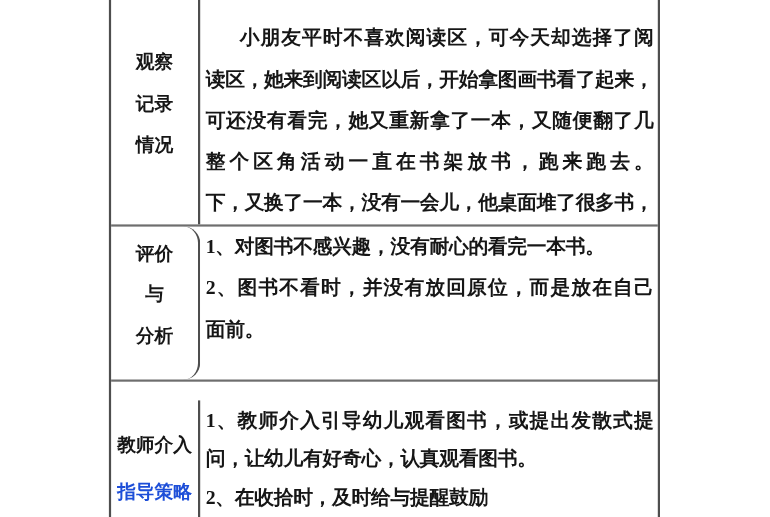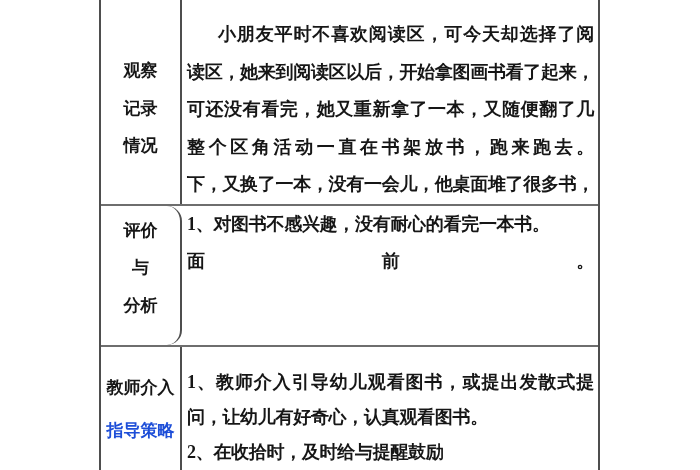--- a/index.html
+++ b/index.html
@@ -46,24 +46,24 @@
     font-size: 18px;
     line-height: 37.5px;
     letter-spacing: -0.3px;
     padding: 0 4px 0 5px;
     overflow: hidden;
   }
   .content-line { white-space: nowrap; text-align: left; }
   .label-line { white-space: nowrap; }
 
   
-  .row[data-row="0"] .label-cell   { padding-top: 52px; }
+  .row[data-row="0"] .label-cell   { padding-top: 38px; }
   .row[data-row="1"] .label-cell   { padding-top: 6px; border-radius: 15px; }
   .row[data-row="1"] .content-cell { padding-top: 0; }
-  .row[data-row="2"] .label-cell   { padding-top: 23px; line-height: 35px; }
+  .row[data-row="2"] .label-cell   { padding-top: 23px; line-height: 35px; margin-top: 17px; }
   .row[data-row="2"] .content-cell { padding-top: 18px;  line-height: 35px; }
 
   
   .row[data-row="0"] .content-line:first-child { text-indent: 31px; margin-top: 16px; }
 
   
   .row[data-row="0"] .content-line:nth-child(-n+4),
   .row[data-row="1"] .content-line:nth-child(2),
   .row[data-row="2"] .content-line:nth-child(1) {
     text-align: justify;
@@ -95,20 +95,21 @@
     </div>
 
     <div class="row" data-row="1">
       <div class="label-cell">
           <div class="label-line">评价</div>
           <div class="label-line">与</div>
           <div class="label-line">分析</div>
         </div>
       <div class="content-cell">
           <div class="content-line">1、对图书不感兴趣，没有耐心的看完一本书。</div>
+          <div class="content-line">2、图书不看时，并没有放回原位，而是放在自己</div>
           <div class="content-line">面前。</div>
         </div>
     </div>
 
     <div class="row" data-row="2">
       <div class="label-cell">
           <div class="label-line">教师介入</div>
           <div class="label-line">指导策略</div>
         </div>
       <div class="content-cell">

